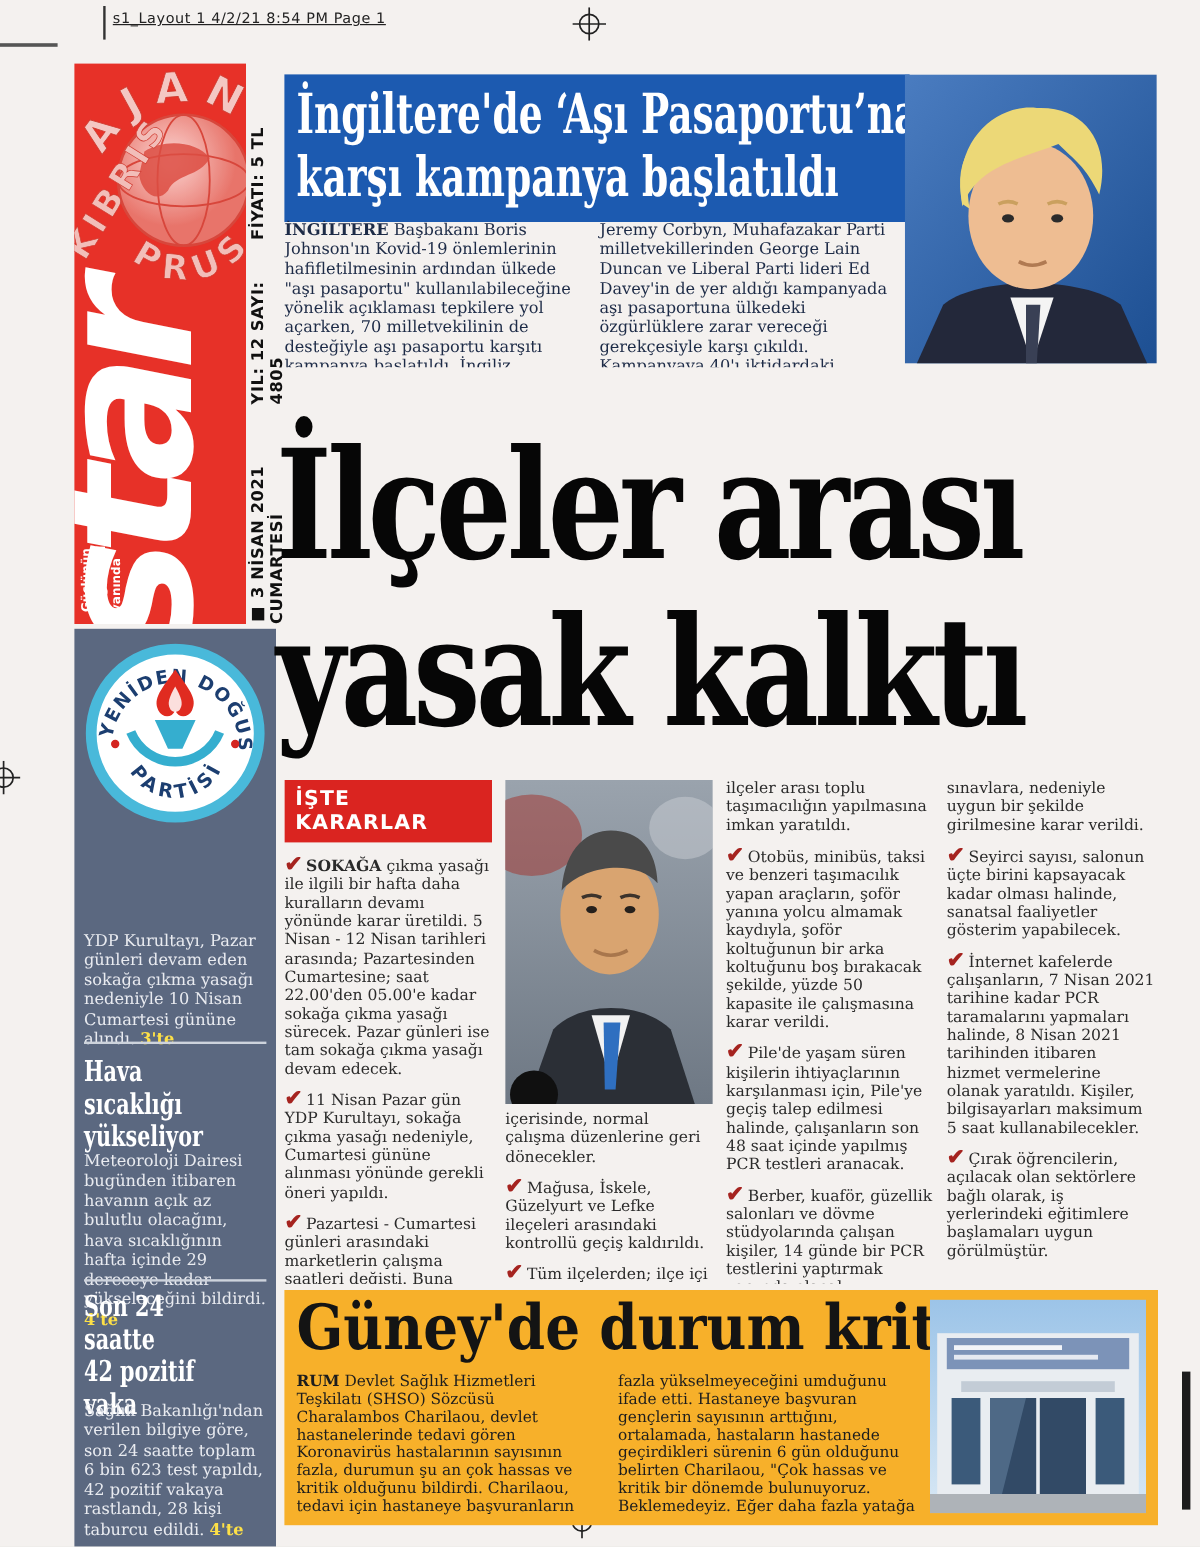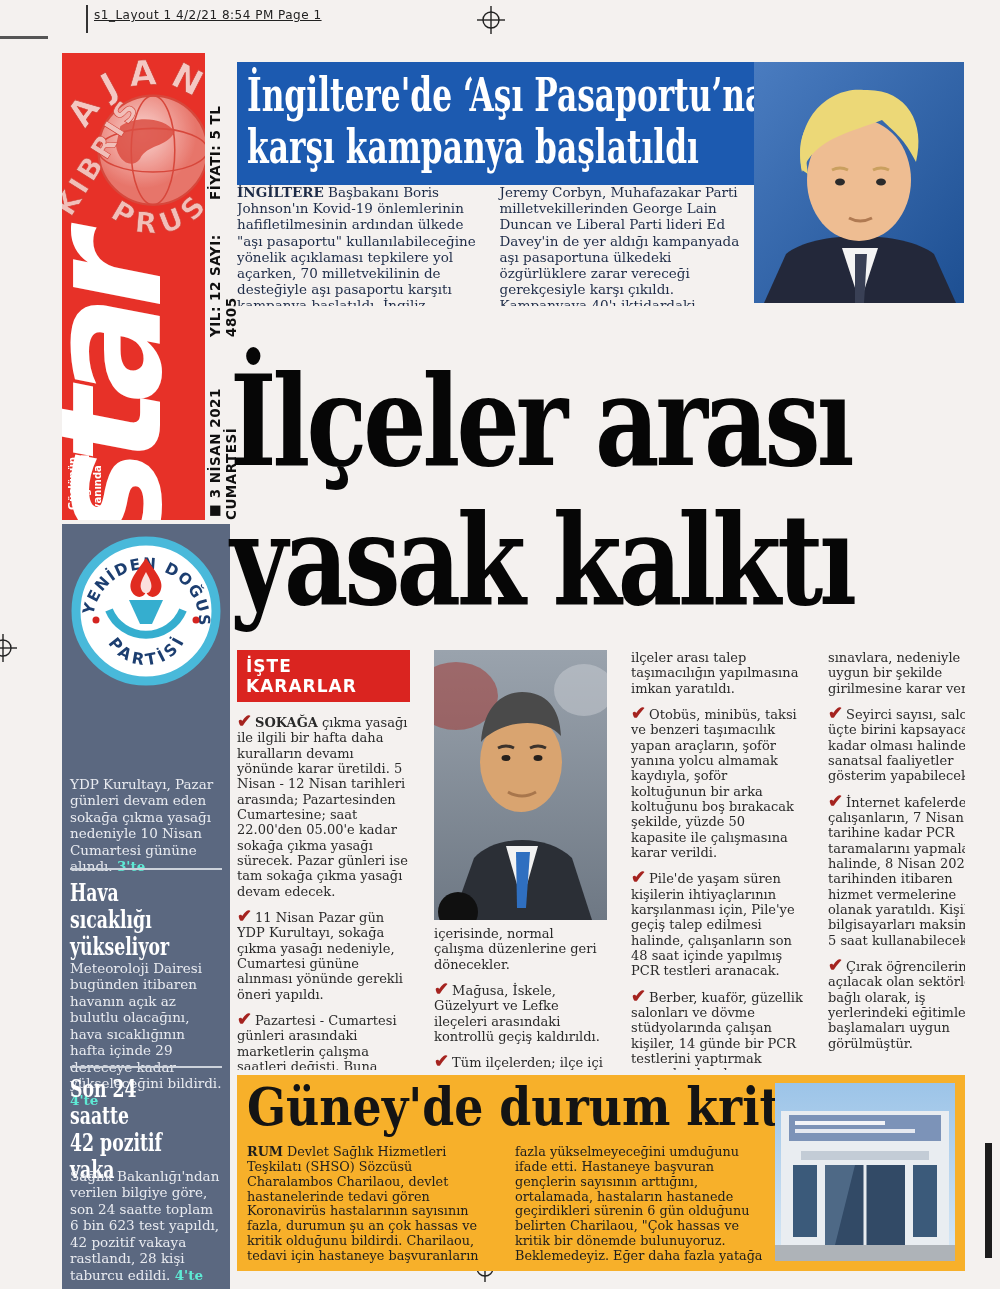--- a/index.html
+++ b/index.html
@@ -21,21 +21,21 @@
           font-family:"DejaVu Sans",sans-serif;font-size:10px;font-weight:bold;
           white-space:pre-line;line-height:1.25;}
   .vlabel{writing-mode:vertical-rl;transform:rotate(180deg);
           font-family:"DejaVu Sans",sans-serif;font-weight:bold;color:#101010;
           font-size:13.5px;text-align:left;width:22px;letter-spacing:.5px;}
 
   
   .sidebar{background:#5b6880;}
   .side-title{color:#fff;font-weight:bold;font-size:24px;line-height:1.12;white-space:pre-line;}
   .side-body{color:#e9ebf0;font-size:13.5px;line-height:1.22;}
-  .side-body b{color:#5eead4;}
+  .side-body b{color:#fde047;}
   .side-hr{height:2px;background:#cdd3dc;}
 
   
   .blue-box{background:#1c5ab0;color:#fff;padding:8px 0 0 10px;}
   .blue-box .hl{font-weight:bold;font-size:46px;line-height:1.12;}
   .tcol{font-size:13.5px;line-height:1.2;color:#1d2b47;flex:1;}
   .lead{font-weight:bold;}
 
   .kicker{color:#0c0c0c;font-weight:bold;font-size:26px;line-height:1.18;}
   .giant{color:#060606;font-weight:900;font-size:126px;line-height:1.1;letter-spacing:-5px;}
@@ -188,21 +188,21 @@
     <p class="tcol" style="margin:0;"><span class="lead">İNGİLTERE</span><span> Başbakanı Boris Johnson'ın Kovid-19 önlemlerinin hafifletilmesinin ardından ülkede "aşı pasaportu" kullanılabileceğine yönelik açıklaması tepkilere yol açarken, 70 milletvekilinin de desteğiyle aşı pasaportu karşıtı kampanya başlatıldı. İngiliz basınında yer alan haberlere göre, eski İşçi Partisi lideri</span></p>
     <p class="tcol" style="margin:0;"><span>Jeremy Corbyn, Muhafazakar Parti milletvekillerinden George Lain Duncan ve Liberal Parti lideri Ed Davey'in de yer aldığı kampanyada aşı pasaportuna ülkedeki özgürlüklere zarar vereceği gerekçesiyle karşı çıkıldı. Kampanyaya 40'ı iktidardaki Muhafazakar Partiden 70 milletvekili destek verdi. </span></p>
   </div>
 
 
   <div class="abs" style="left:230px;top:352px;width:740px;">
     <span class="cx giant" style="transform:scaleX(.79);">İlçeler arası</span><br>
     <span class="cx giant" style="transform:scaleX(.79);">yasak kalktı</span>
   </div>
 
-  <div class="abs" style="left:237px;top:650px;width:728px;height:420px;display:flex;gap:24px;overflow:hidden;">
+  <div class="abs" style="left:237px;top:650px;width:728px;height:420px;display:flex;gap:11px;overflow:hidden;">
 
     <div class="dec-col">
       <div class="dec-label">İŞTE KARARLAR</div>
       <p class="ditem"><span class="chk">✔</span><span class="lead">SOKAĞA</span><span> çıkma yasağı ile ilgili bir hafta daha kuralların devamı yönünde karar üretildi. 5 Nisan - 12 Nisan tarihleri arasında; Pazartesinden Cumartesine; saat 22.00'den 05.00'e kadar sokağa çıkma yasağı sürecek. Pazar günleri ise tam sokağa çıkma yasağı devam edecek.</span></p>
       <p class="ditem"><span class="chk">✔</span><span>11 Nisan Pazar gün YDP Kurultayı, sokağa çıkma yasağı nedeniyle, Cumartesi gününe alınması yönünde gerekli öneri yapıldı.</span></p>
       <p class="ditem"><span class="chk">✔</span><span>Pazartesi - Cumartesi günleri arasındaki marketlerin çalışma saatleri değişti. Buna göre; sabah 07.00'den akşam 21.00'e kadar açık olacak.</span></p>
       
     </div>
 
     <div class="dec-col">
@@ -227,21 +227,21 @@
         <path d="M96,98 Q104,94 112,98" stroke="#3c332c" stroke-width="3" fill="none"></path>
         <path d="M74,142 Q88,150 102,142" stroke="#a8764c" stroke-width="3" fill="none"></path>
         <circle cx="24" cy="262" r="20" fill="#101010"></circle>
       </svg>
       <p class="ditem"><span>içerisinde, normal çalışma düzenlerine geri dönecekler.</span></p>
       <p class="ditem"><span class="chk">✔</span><span>Mağusa, İskele, Güzelyurt ve Lefke ileçeleri arasındaki kontrollü geçiş kaldırıldı.</span></p>
       <p class="ditem"><span class="chk">✔</span><span>Tüm ilçelerden; ilçe içi ve</span></p>
     </div>
 
     <div class="dec-col">
-      <p class="ditem"><span>ilçeler arası talep taşımacılığın yapılmasına imkan yaratıldı.</span></p>
+      <p class="ditem"><span>ilçeler arası toplu taşımacılığın yapılmasına imkan yaratıldı.</span></p>
       <p class="ditem"><span class="chk">✔</span><span>Otobüs, minibüs, taksi ve benzeri taşımacılık yapan araçların, şoför yanına yolcu almamak kaydıyla, şoför koltuğunun bir arka koltuğunu boş bırakacak şekilde, yüzde 50 kapasite ile çalışmasına karar verildi.</span></p>
       <p class="ditem"><span class="chk">✔</span><span>Pile'de yaşam süren kişilerin ihtiyaçlarının karşılanması için, Pile'ye geçiş talep edilmesi halinde, çalışanların son 48 saat içinde yapılmış PCR testleri aranacak.</span></p>
       <p class="ditem"><span class="chk">✔</span><span>Berber, kuaför, güzellik salonları ve dövme stüdyolarında çalışan kişiler, 14 günde bir PCR testlerini yaptırmak zorunda olacak.</span></p>
 
     </div>
 
     <div class="dec-col">
       <p class="ditem"><span>sınavlara, nedeniyle uygun bir şekilde girilmesine karar verildi.</span></p>
       <p class="ditem"><span class="chk">✔</span><span>Seyirci sayısı, salonun üçte birini kapsayacak kadar olması halinde, sanatsal faaliyetler gösterim yapabilecek.</span></p>
       <p class="ditem"><span class="chk">✔</span><span>İnternet kafelerde çalışanların, 7 Nisan 2021 tarihine kadar PCR taramalarını yapmaları halinde, 8 Nisan 2021 tarihinden itibaren hizmet vermelerine olanak yaratıldı. Kişiler, bilgisayarları maksimum 5 saat kullanabilecekler.</span></p>

